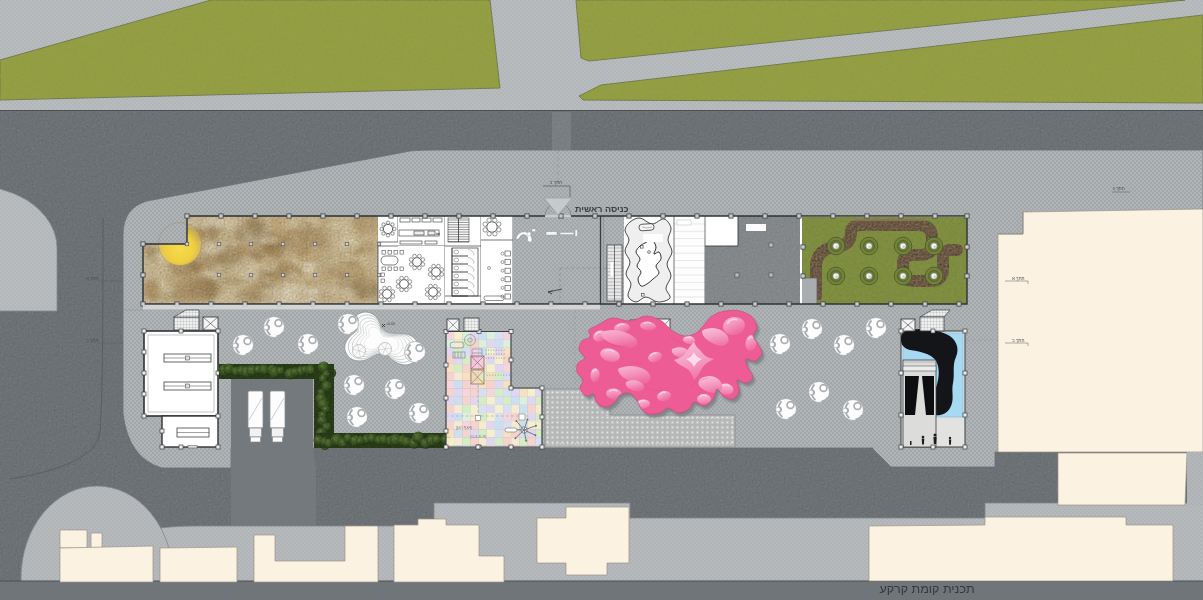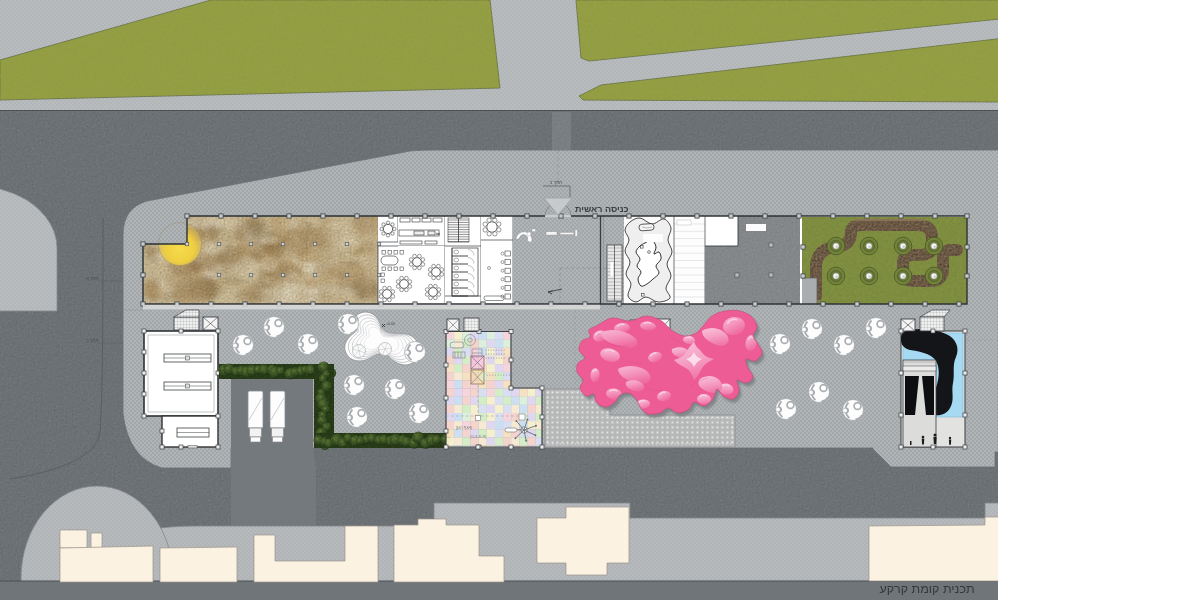--- a/index.html
+++ b/index.html
@@ -1,15 +1,15 @@
 <!DOCTYPE html>
 <html><head><meta charset="utf-8">
 <style>
 html,body{margin:0;padding:0;background:#fff;}
-#plan{width:998px;height:600px;position:relative;overflow:hidden;text-align:center;}
+#plan{width:1203px;height:600px;position:relative;overflow:hidden;text-align:center;}
 svg{display:block;}
 </style></head>
 <body>
 <div id="plan">
 <svg width="1203" height="600" viewBox="0 0 1203 600">
 
 <defs>
 <pattern id="pz" width="4" height="4" patternUnits="userSpaceOnUse">
   <circle cx="1" cy="1" r="0.9" fill="#8b8f91" opacity="0.55"></circle>
   <circle cx="3" cy="3" r="0.9" fill="#8b8f91" opacity="0.55"></circle>

